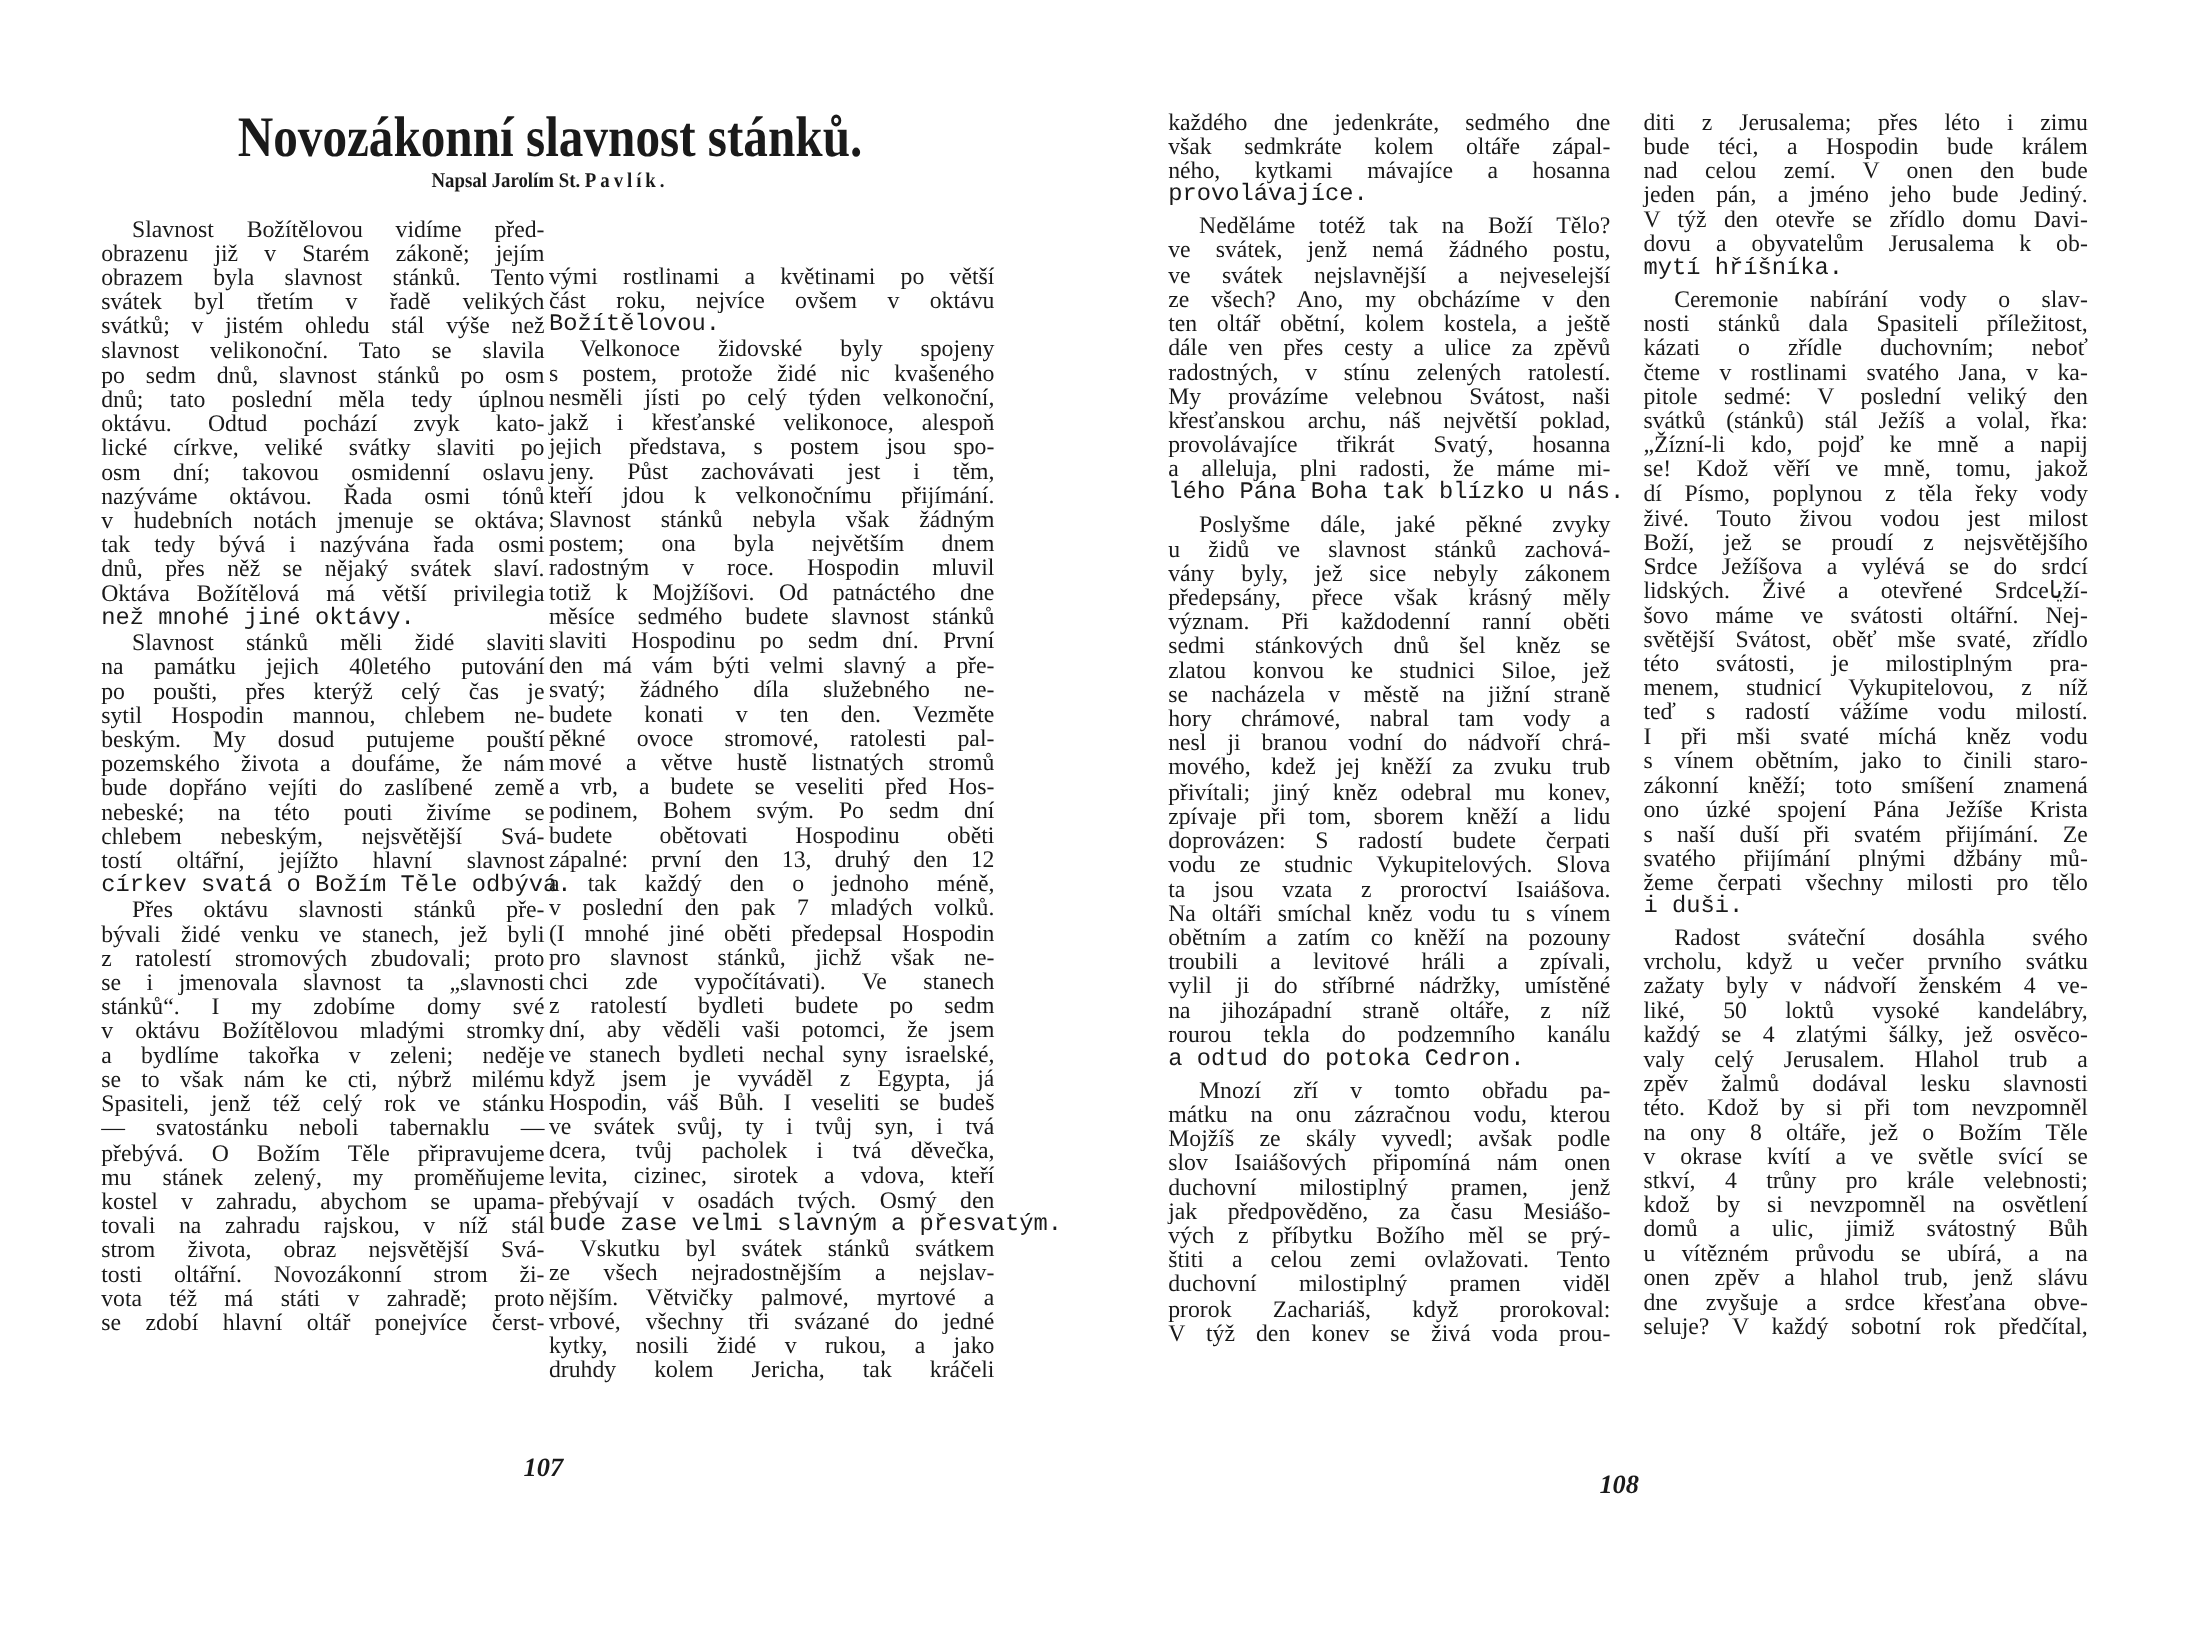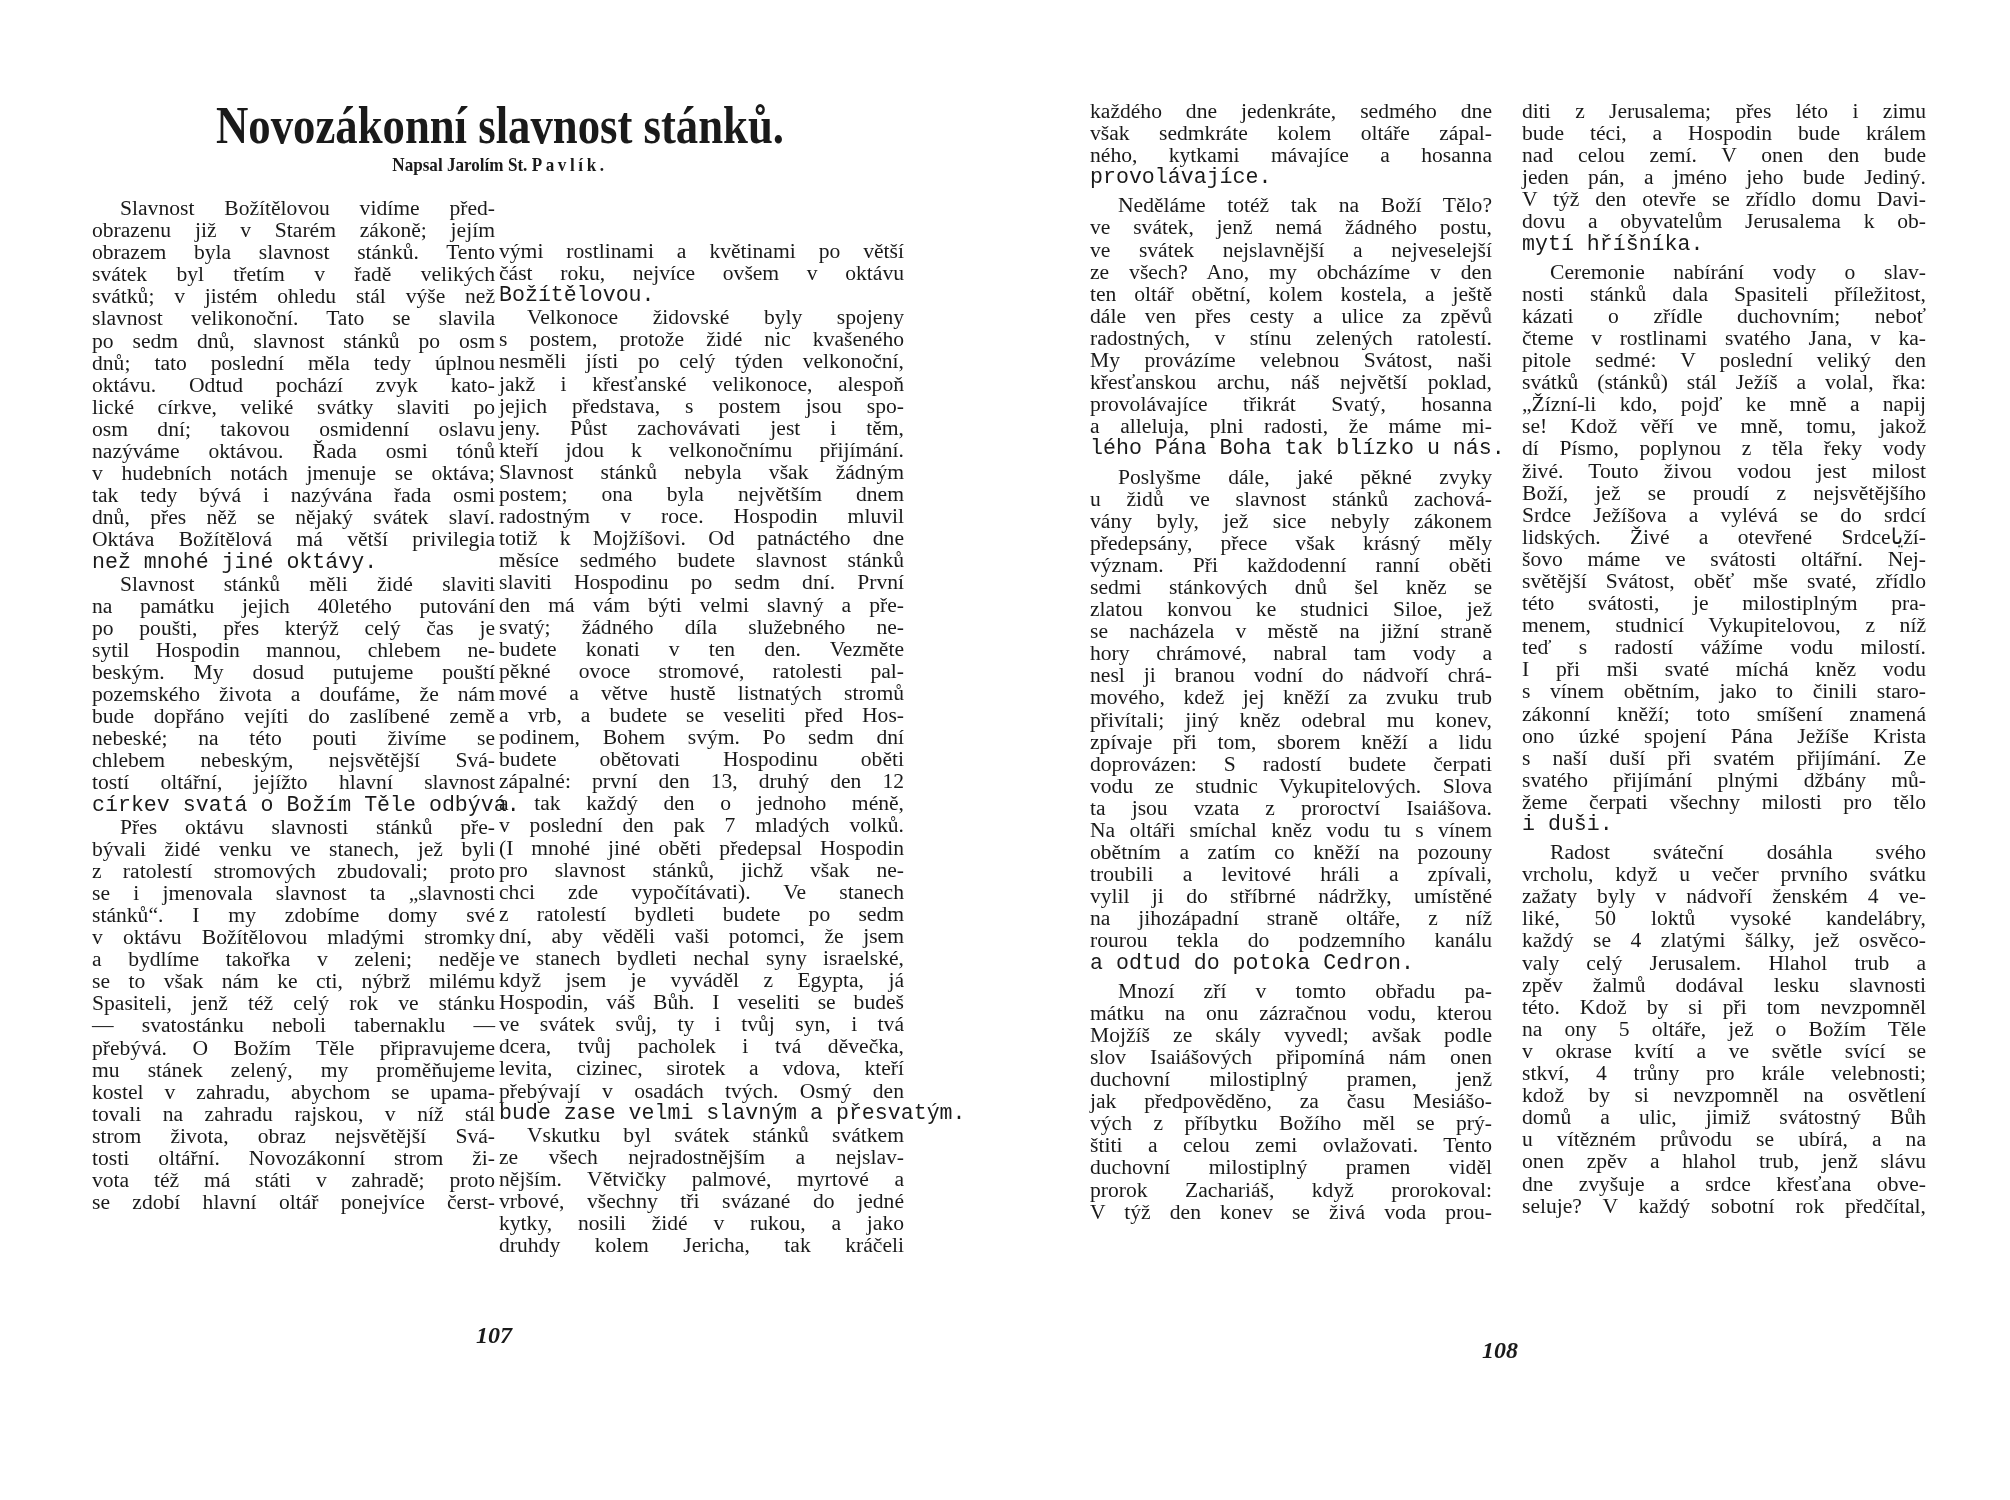--- a/index.html
+++ b/index.html
@@ -120,21 +120,21 @@
       <span class="ln indent">Vskutku byl svátek stánků svátkem</span>
       <span class="ln">ze všech nejradostnějším a nejslav-</span>
       <span class="ln">nějším. Větvičky palmové, myrtové a</span>
       <span class="ln">vrbové, všechny tři svázané do jedné</span>
       <span class="ln">kytky, nosili židé v rukou, a jako</span>
       <span class="ln">druhdy kolem Jericha, tak kráčeli</span>
     </div>
   <div class="pageno" style="left:476px;top:1322px;">107</div>
 </div>
 
-<div class="page" style="left:1005px;width:1005px;">
+<div class="page" style="left:977px;width:1005px;">
   <div class="col" style="left:85px;top:100px;width:402px;">
       <span class="ln">každého dne jedenkráte, sedmého dne</span>
       <span class="ln">však sedmkráte kolem oltáře zápal-</span>
       <span class="ln">ného, kytkami mávajíce a hosanna</span>
       <span class="ln last">provolávajíce.</span>
       <span class="gap"></span>
       <span class="ln indent">Neděláme totéž tak na Boží Tělo?</span>
       <span class="ln">ve svátek, jenž nemá žádného postu,</span>
       <span class="ln">ve svátek nejslavnější a nejveselejší</span>
       <span class="ln">ze všech? Ano, my obcházíme v den</span>
@@ -220,21 +220,21 @@
       <span class="ln last">i duši.</span>
       <span class="gap"></span>
       <span class="ln indent">Radost sváteční dosáhla svého</span>
       <span class="ln">vrcholu, když u večer prvního svátku</span>
       <span class="ln">zažaty byly v nádvoří ženském 4 ve-</span>
       <span class="ln">liké, 50 loktů vysoké kandelábry,</span>
       <span class="ln">každý se 4 zlatými šálky, jež osvěco-</span>
       <span class="ln">valy celý Jerusalem. Hlahol trub a</span>
       <span class="ln">zpěv žalmů dodával lesku slavnosti</span>
       <span class="ln">této. Kdož by si při tom nevzpomněl</span>
-      <span class="ln">na ony 5 oltáře, jež o Božím Těle</span>
+      <span class="ln">na ony 8 oltáře, jež o Božím Těle</span>
       <span class="ln">v okrase kvítí a ve světle svící se</span>
       <span class="ln">stkví, 4 trůny pro krále velebnosti;</span>
       <span class="ln">kdož by si nevzpomněl na osvětlení</span>
       <span class="ln">domů a ulic, jimiž svátostný Bůh</span>
       <span class="ln">u vítězném průvodu se ubírá, a na</span>
       <span class="ln">onen zpěv a hlahol trub, jenž slávu</span>
       <span class="ln">dne zvyšuje a srdce křesťana obve-</span>
       <span class="ln">seluje? V každý sobotní rok předčítal,</span>
     </div>
   <div class="pageno" style="left:477px;top:1337px;">108</div>

